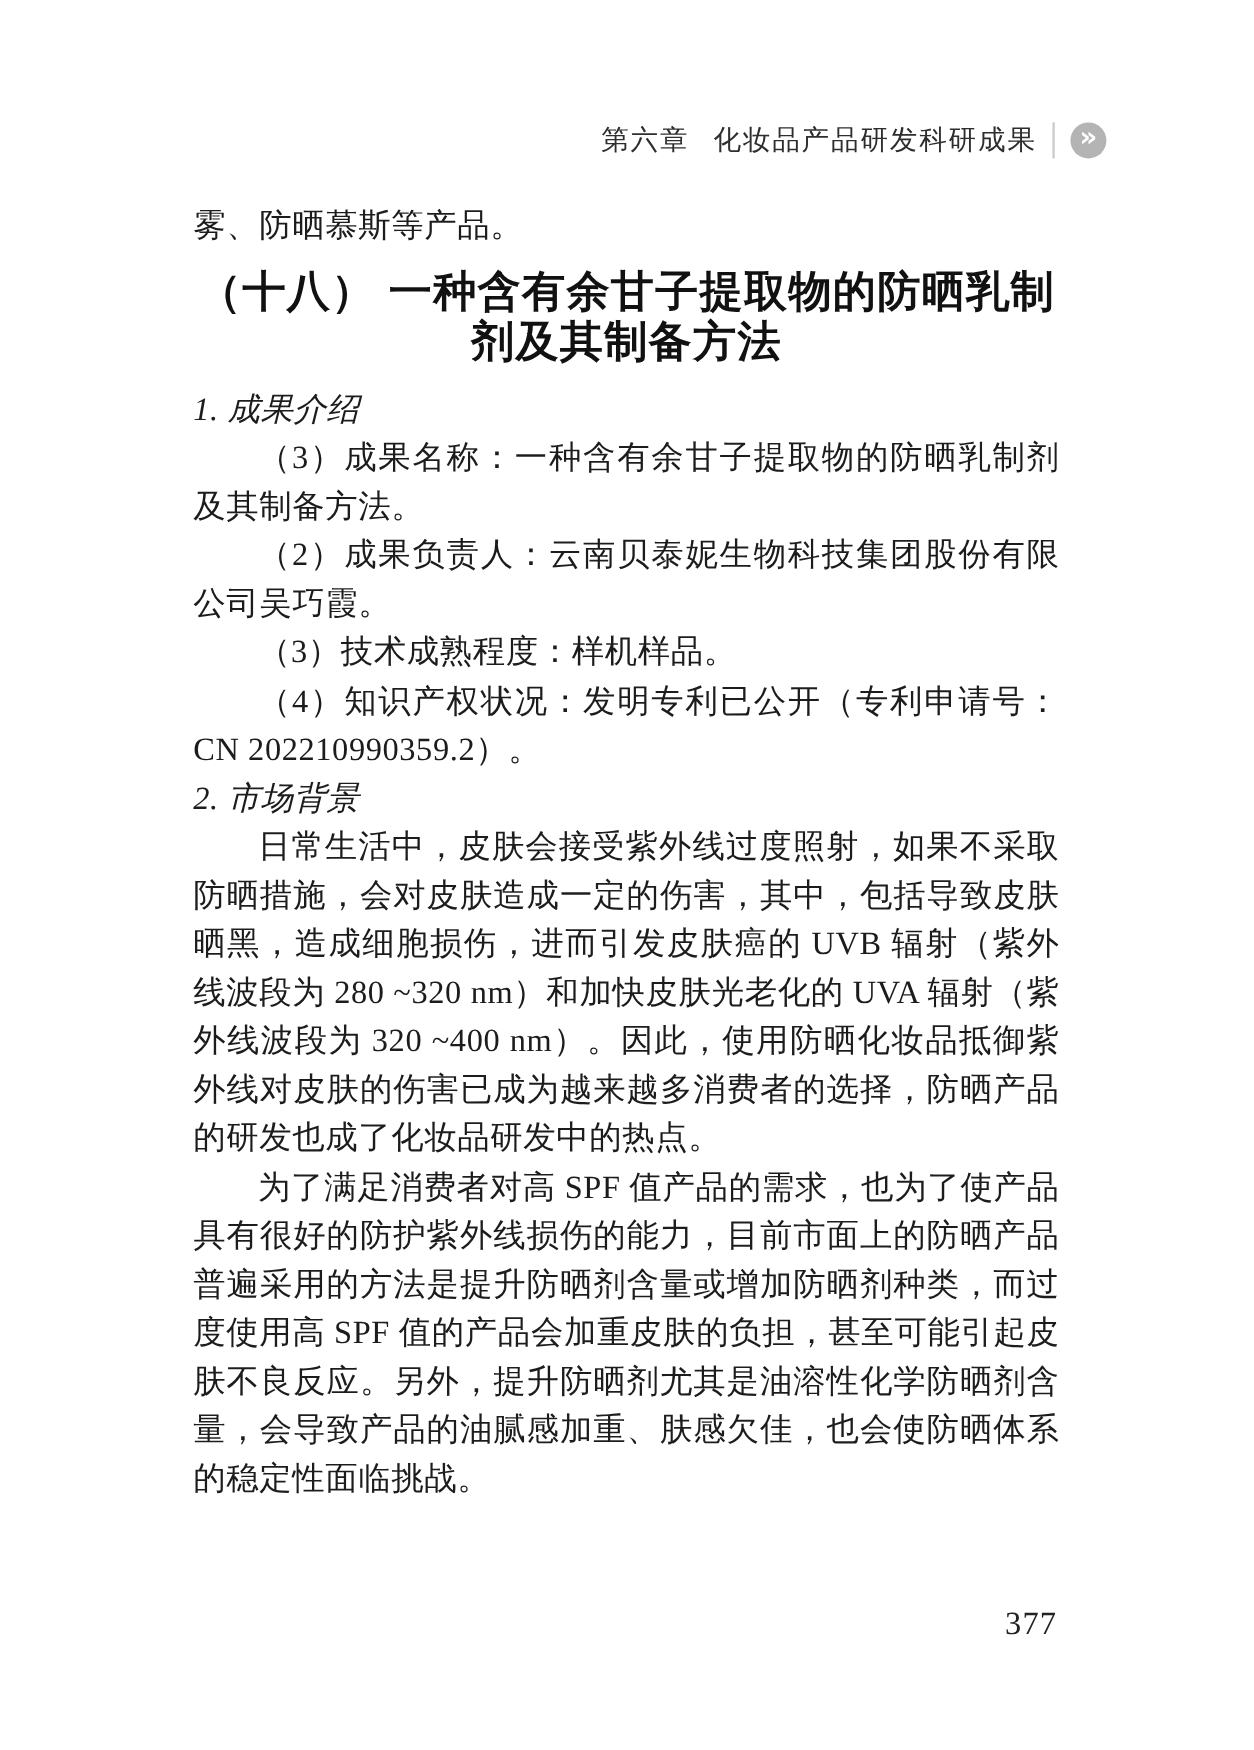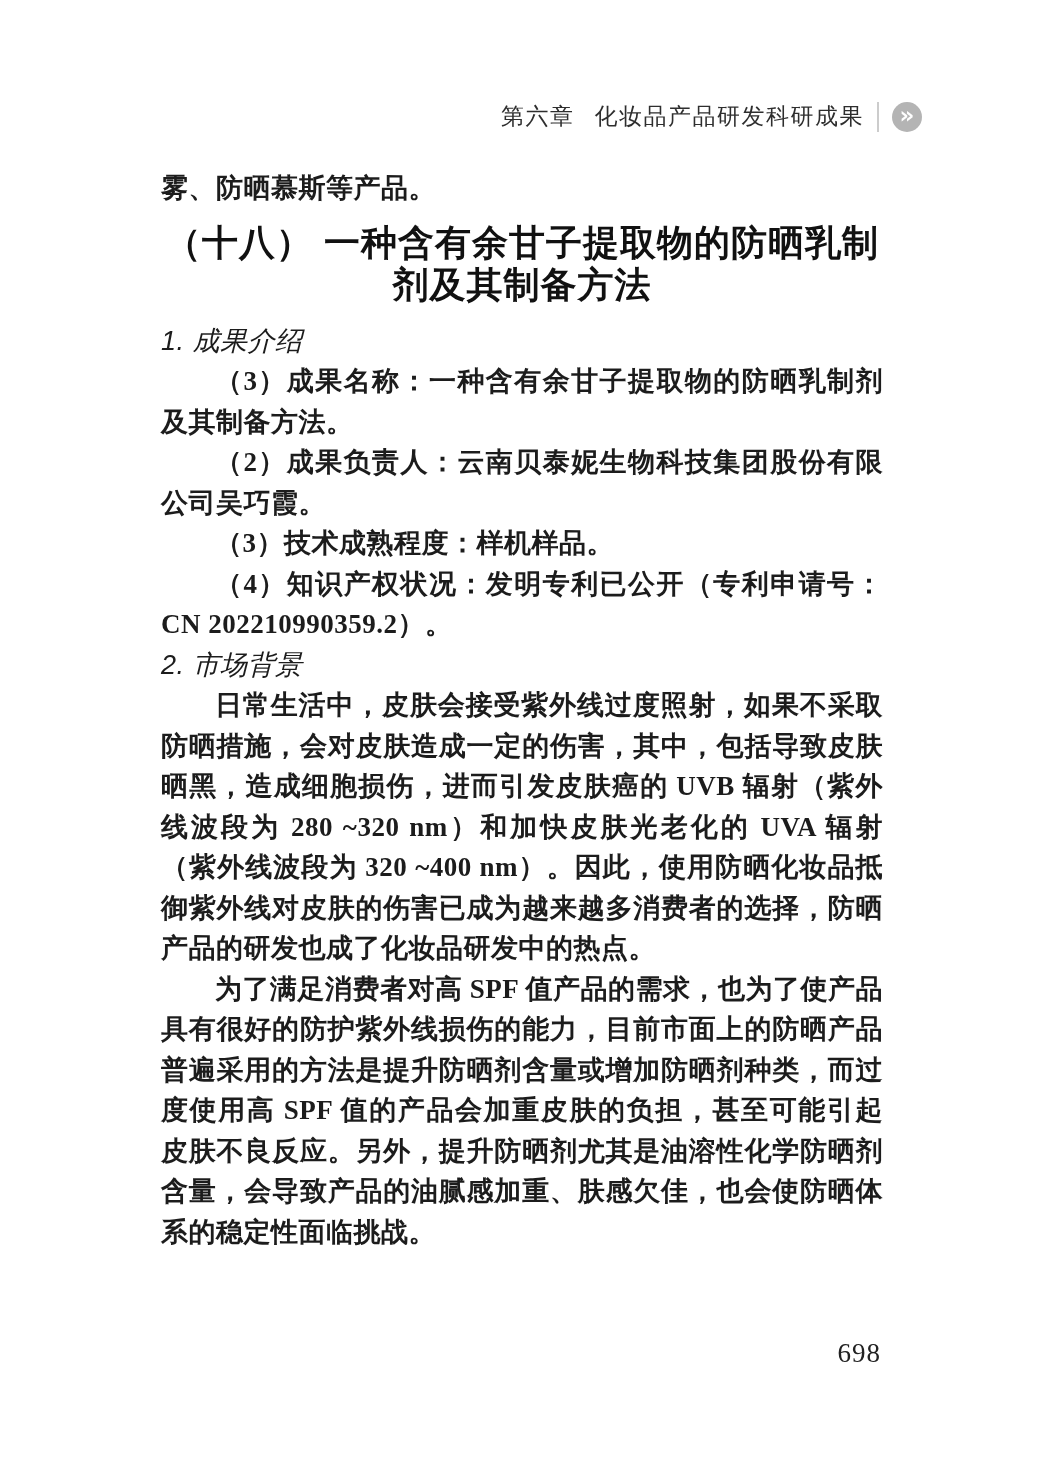--- a/index.html
+++ b/index.html
@@ -64,40 +64,39 @@
     left: 161px;
     width: 722px;
   }
   .page-body p, .page-body h2, .page-body h3 { margin: 0; }
 
   .body-text, .list-item, .sub-heading {
     font-size: 27px;
     line-height: 40.5px;
     text-align: justify;
     letter-spacing: 0.5px;
-    font-weight: bold;
   }
   .indent { text-indent: 2em; }
   .body-text:last-child { text-align: justify; }
 
   .section-heading {
     font-family: "Liberation Sans", "DejaVu Sans", sans-serif;
     font-size: 36px;
     font-weight: bold;
     text-align: center;
     line-height: 42px;
     margin: 13px 0 15px 0 !important;
     letter-spacing: 1px;
     color: #111111;
   }
 
   .sub-heading {
     font-style: italic;           
     font-weight: normal;
-    font-family: Liberation Sans, sans-serif;
+    font-family: Liberation Serif, serif;
   }
 
   
   .page-number {
     position: absolute;
     top: 1338px;
     right: 164px;
     font-size: 27px;
     letter-spacing: 1px;
     color: #222222;
@@ -129,16 +128,16 @@
     <p class="list-item indent">（4）知识产权状况：发明专利已公开（专利申请号：CN 202210990359.2）。</p>
 
     <h3 class="sub-heading">2. 市场背景</h3>
 
     <p class="body-text indent">日常生活中，皮肤会接受紫外线过度照射，如果不采取防晒措施，会对皮肤造成一定的伤害，其中，包括导致皮肤晒黑，造成细胞损伤，进而引发皮肤癌的 UVB 辐射（紫外线波段为 280 ~320 nm）和加快皮肤光老化的 UVA 辐射（紫外线波段为 320 ~400 nm）。因此，使用防晒化妆品抵御紫外线对皮肤的伤害已成为越来越多消费者的选择，防晒产品的研发也成了化妆品研发中的热点。</p>
     <p class="body-text indent">为了满足消费者对高 SPF 值产品的需求，也为了使产品具有很好的防护紫外线损伤的能力，目前市面上的防晒产品普遍采用的方法是提升防晒剂含量或增加防晒剂种类，而过度使用高 SPF 值的产品会加重皮肤的负担，甚至可能引起皮肤不良反应。另外，提升防晒剂尤其是油溶性化学防晒剂含量，会导致产品的油腻感加重、肤感欠佳，也会使防晒体系的稳定性面临挑战。</p>
 
   </main>
 
   <footer>
-    <span class="page-number">698</span>
+    <span class="page-number">377</span>
   </footer>
 
 </div>
 
 </body></html>

